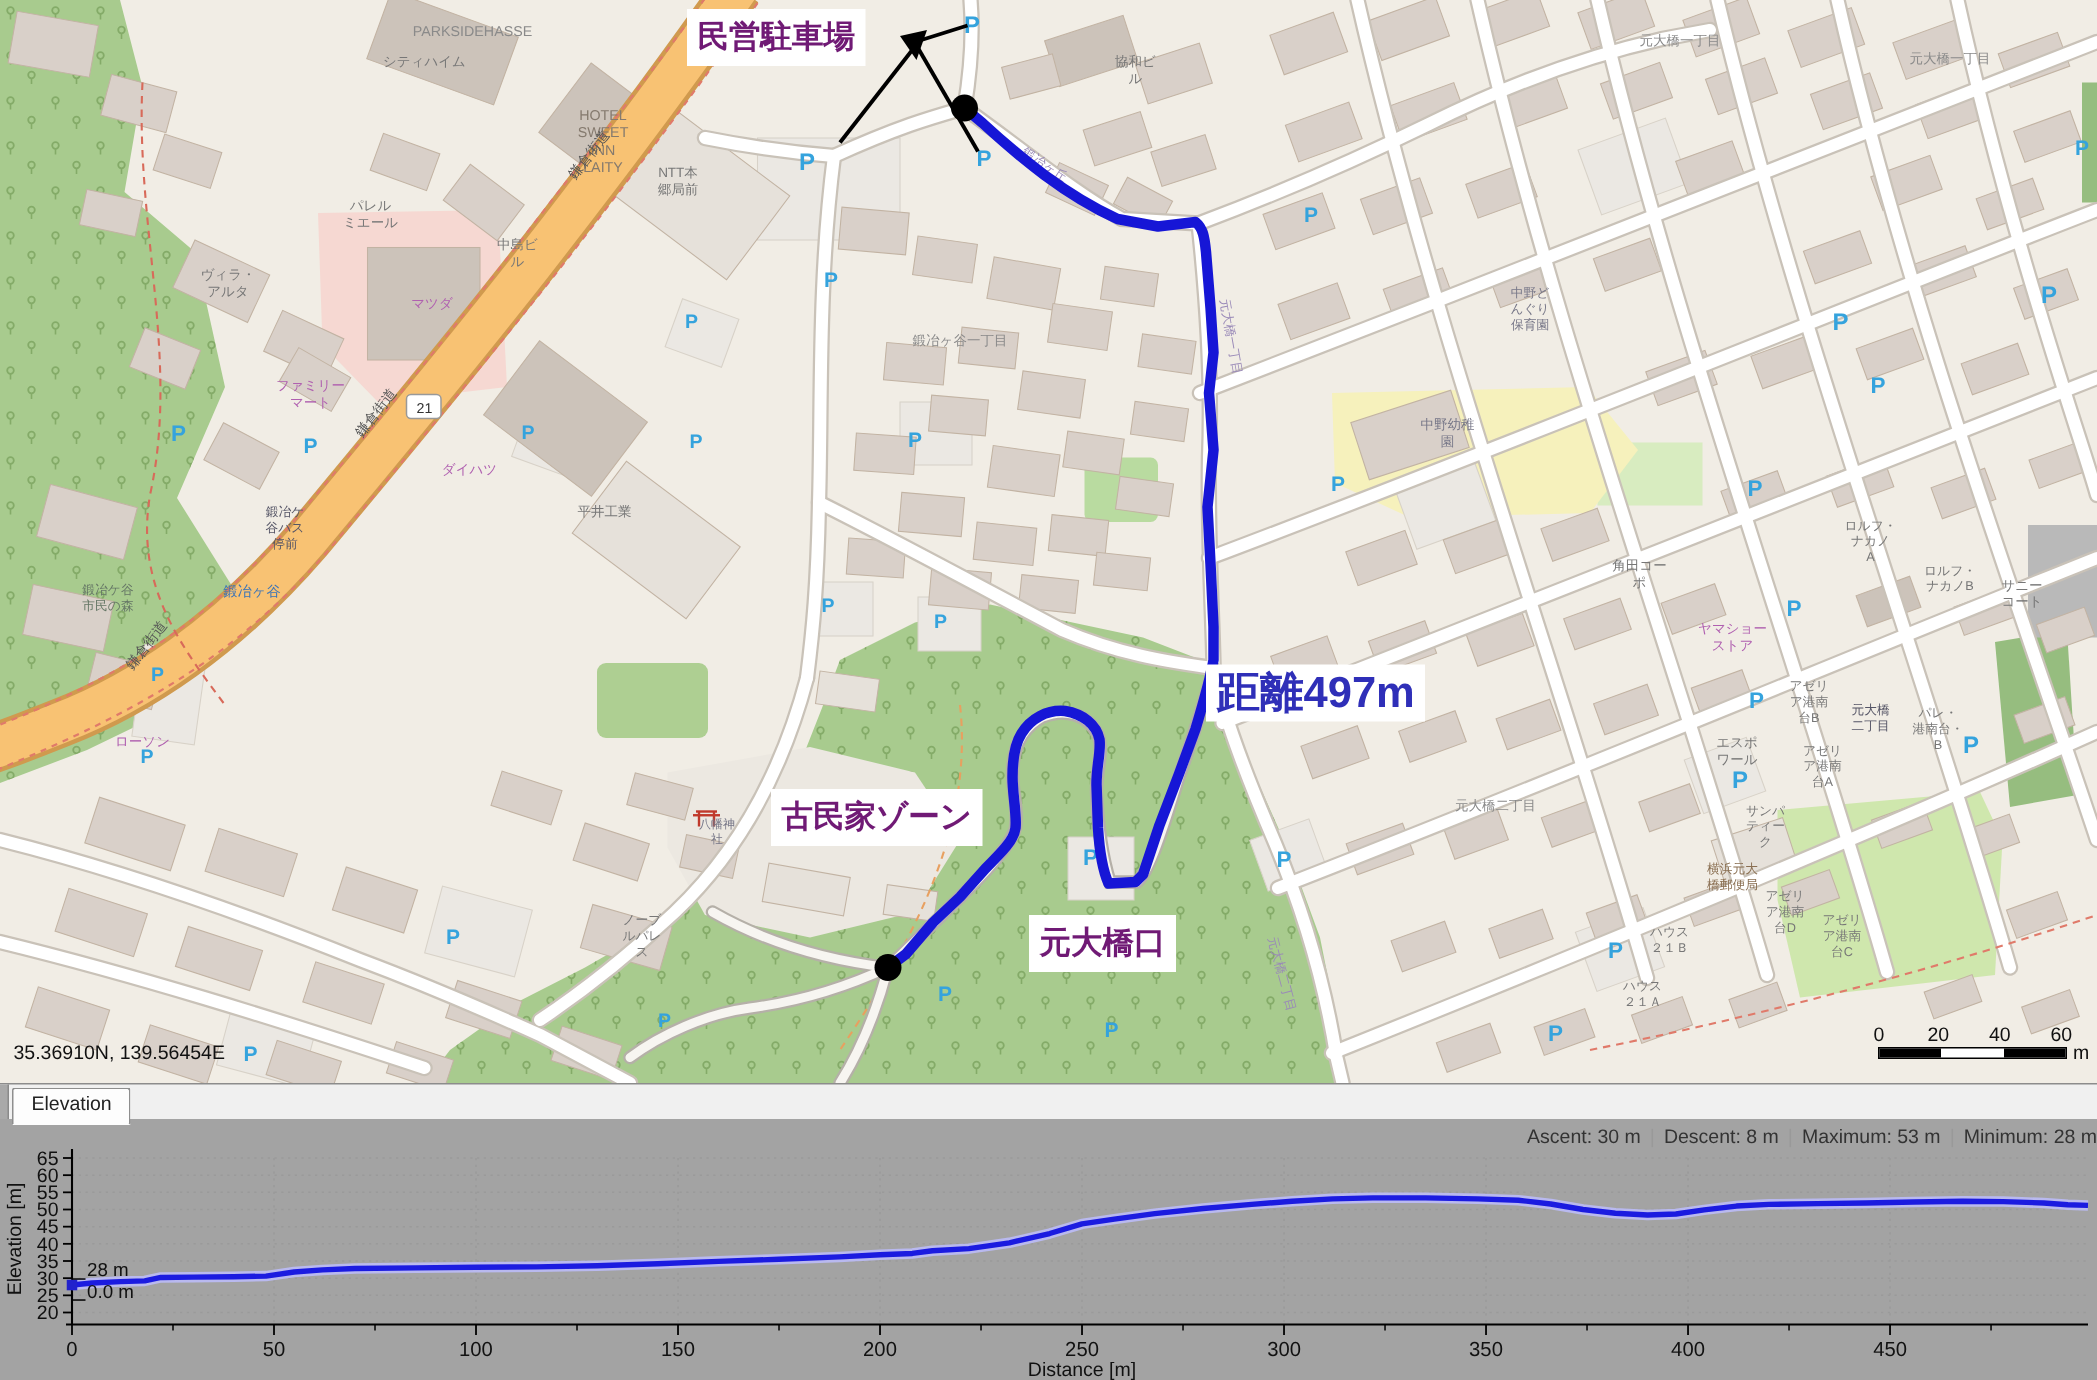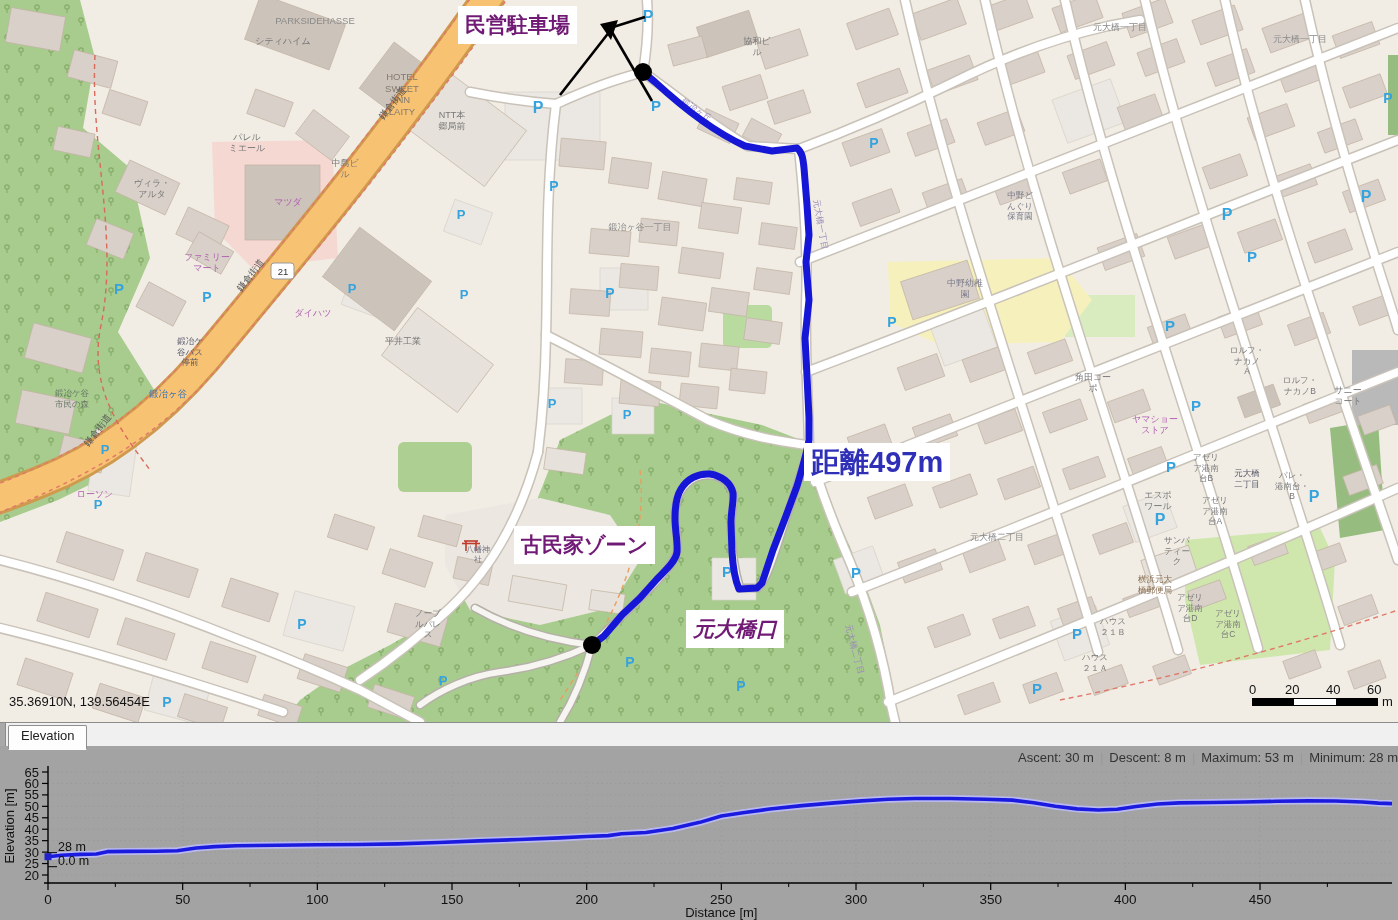--- a/index.html
+++ b/index.html
@@ -399,21 +399,21 @@
       <polygon points="600,24 618,20 611,40" stroke="none" fill="#000"></polygon>
       <line x1="610" y1="28" x2="645" y2="17"></line>
       <line x1="610" y1="31" x2="560" y2="95"></line>
       <line x1="612" y1="32" x2="652" y2="101"></line>
     </g>
   </svg>
 
   <div class="anno" style="left:458px;top:6px;">民営駐車場</div>
   <div class="anno blue" style="left:804px;top:443px;">距離497m</div>
   <div class="anno" style="left:490px;top:526px;margin-left:24px;">古民家ゾーン</div>
-  <div class="anno" style="left:686px;top:610px;font-style:italic;">元大橋口</div>
+  <div class="anno" style="left:686px;top:610px;">元大橋口</div>
 
   <div id="coords">35.36910N, 139.56454E</div>
 
   <div id="scalebar">
     <span class="tick" style="left:3px;">0</span>
     <span class="tick" style="left:39px;">20</span>
     <span class="tick" style="left:80px;">40</span>
     <span class="tick" style="left:121px;">60</span>
     <div id="sb-bar">
       <div class="seg1" style="left:0;width:41px;"></div>

